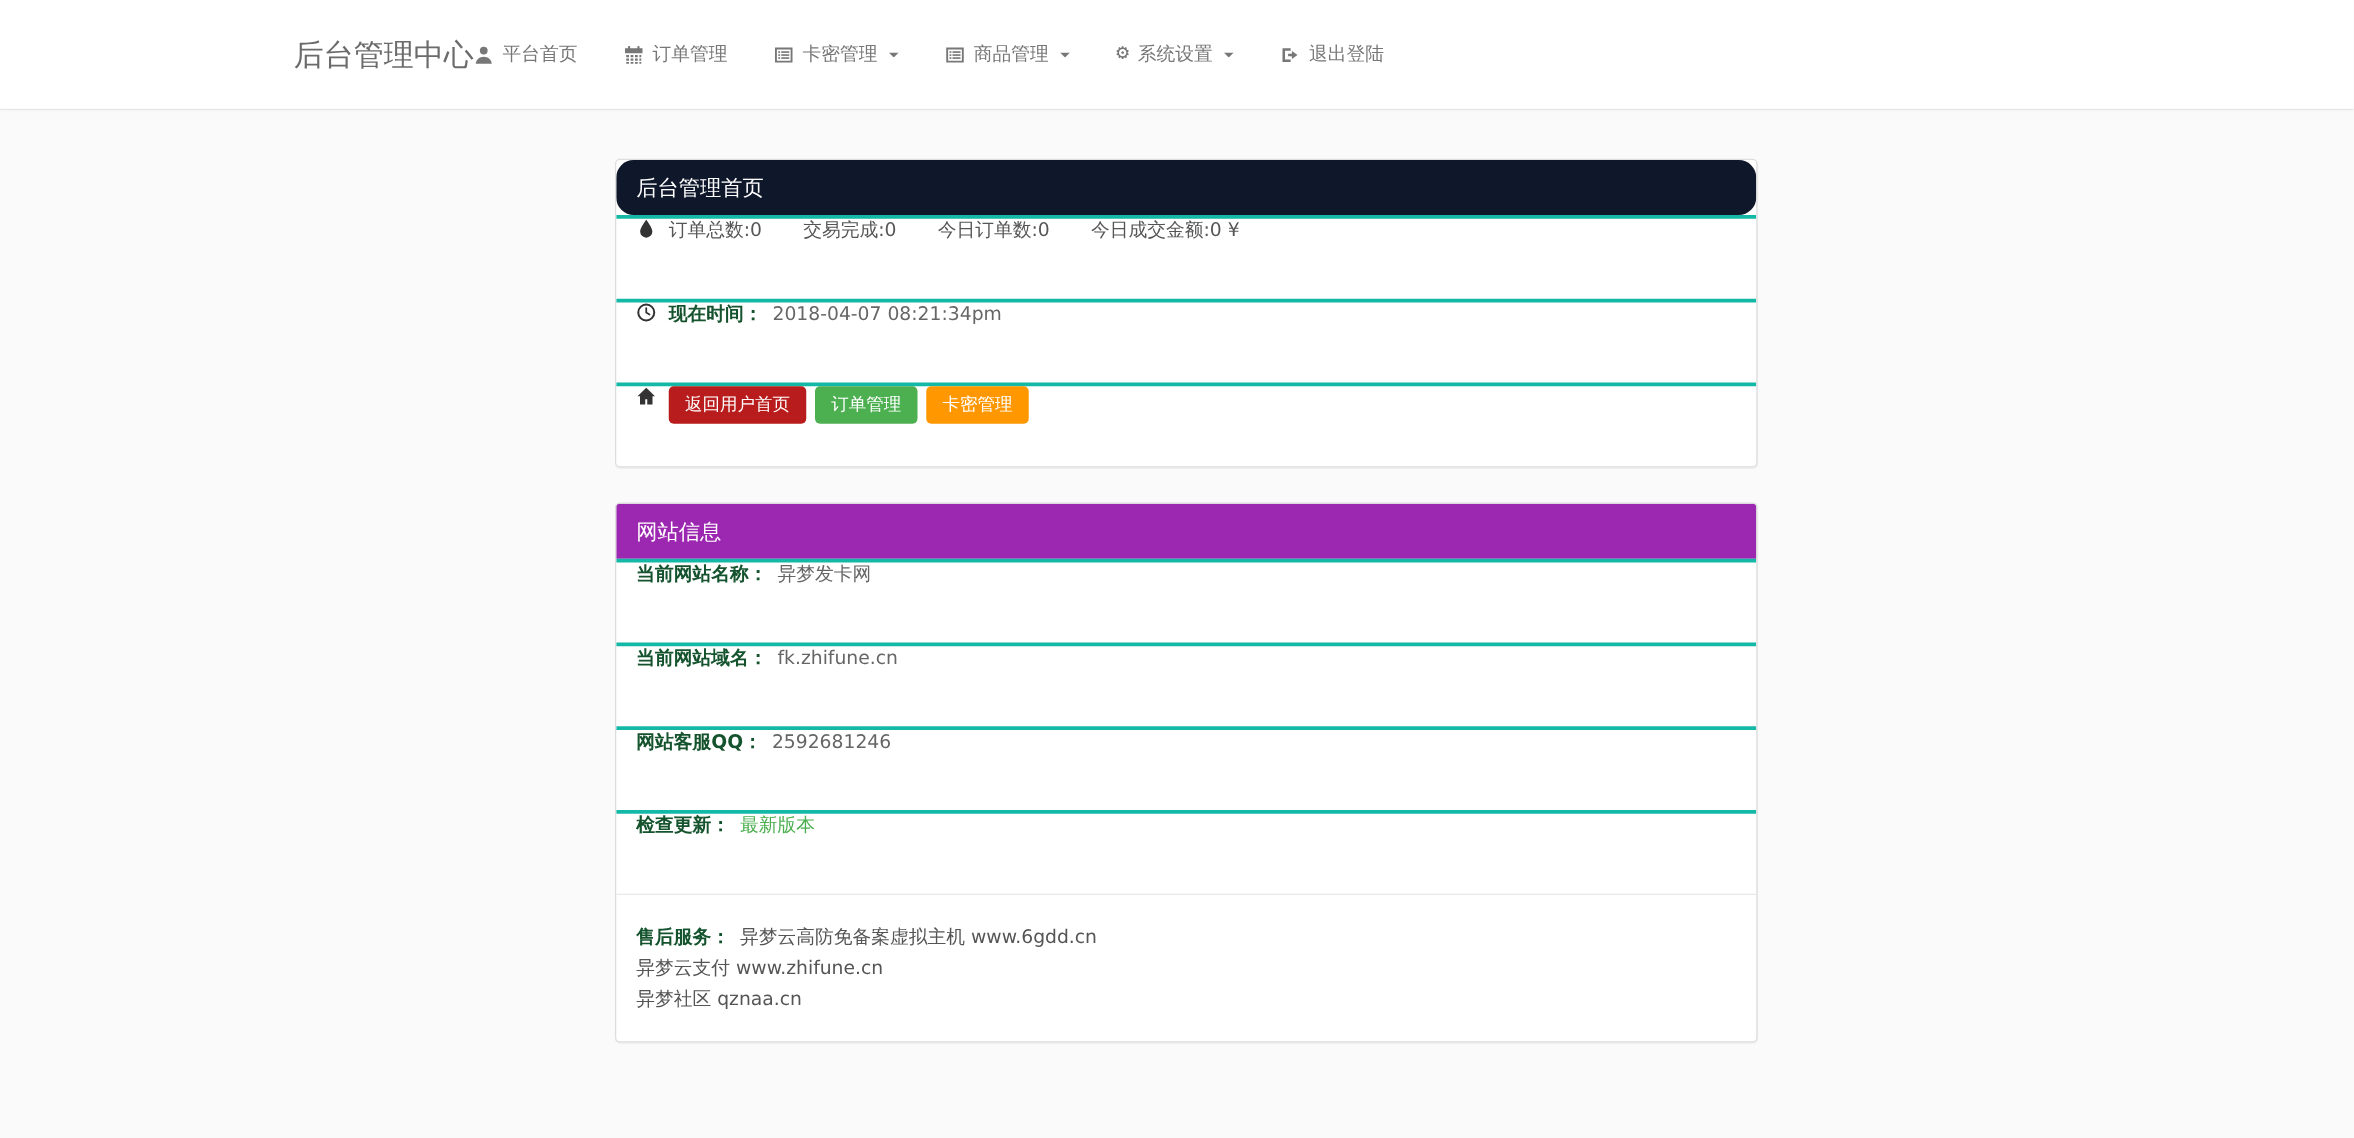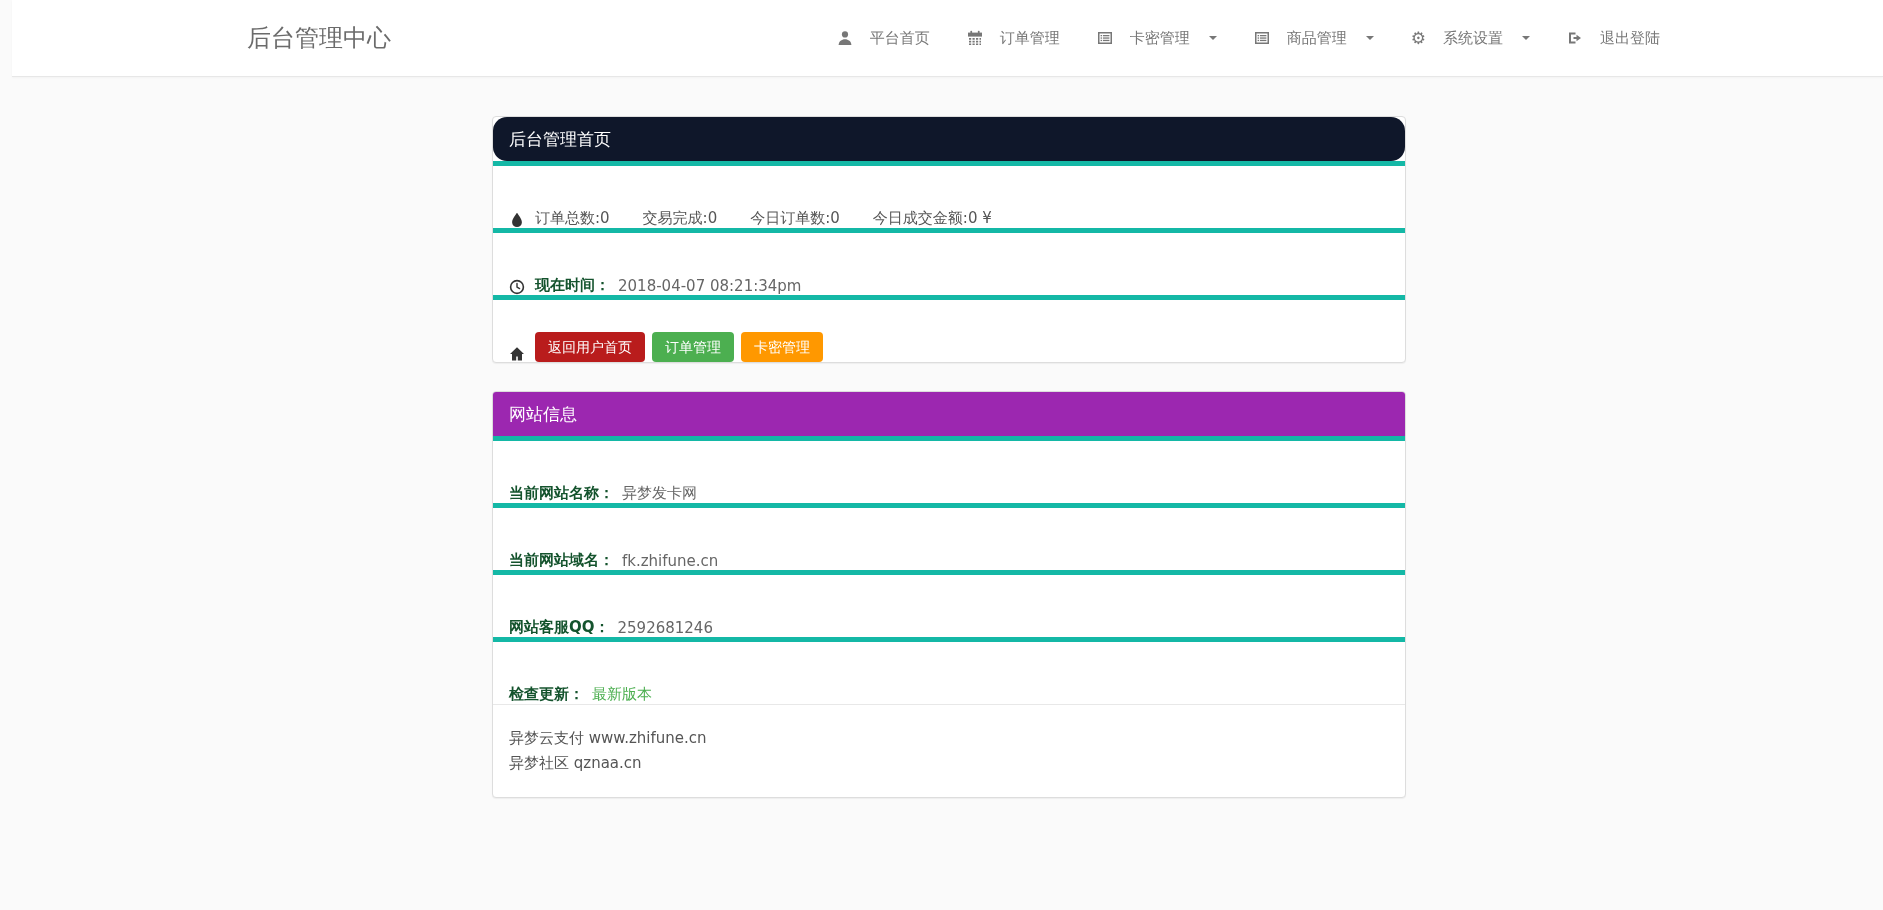--- a/index.html
+++ b/index.html
@@ -4,32 +4,31 @@
 <style>
   * { margin:0; padding:0; box-sizing:border-box; }
   html,body { width:1883px; height:910px; }
   body {
     background:#fafafa;
     font-family:"DejaVu Sans","Liberation Sans",sans-serif;
     color:#555;
   }
   
   .navbar {
-    height:77px; background:#fff;
+    height:88px; background:#fff;
     border-bottom:1px solid #e7e7e7;
     box-shadow:0 1px 2px rgba(0,0,0,.03);
-    display:flex; align-items:center; justify-content:space-between;
+    display:flex; align-items:center; 
     padding:0 223px 0 235px;
-    margin-left:12px;
   }
   .brand { font-size:24px; color:#6b6b6b; cursor:pointer; }
   .nav { display:flex; align-items:center; gap:37px; }
   .nav-item {
-    display:flex; align-items:center; gap:17px;
-    font-size:15px; color:#777; cursor:pointer; text-decoration:none; white-space:nowrap;
+    display:flex; align-items:center; gap:7px;
+    font-size:15px; color:#777; cursor:pointer; text-decoration:none; white-space:nowrap;font-family:Liberation Mono, monospace;
   }
   .nav-item .icon { display:inline-flex; width:16px; height:16px; }
   .nav-item svg { width:16px; height:16px; fill:#777; }
   .gear-glyph { font-size:17px; line-height:16px; color:#777; }
   .caret {
     display:inline-block; width:0; height:0; margin-left:2px;
     border-left:4px solid transparent; border-right:4px solid transparent;
     border-top:4px dashed #777;
   }
   
@@ -37,22 +36,22 @@
   .panel {
     background:#fff; border:1px solid #ddd; border-radius:4px;
     box-shadow:0 1px 1px rgba(0,0,0,.05);
     margin-bottom:28px; overflow:hidden;
   }
   .panel-heading {
     height:44px; display:flex; align-items:center;
     padding:0 16px; color:#fff; font-size:17px;
   }
   .list-row {
-    min-height:67px; display:flex; align-items:flex-end;
-    padding:0 16px; border-top:5px solid #14b8a6;
+    min-height:67px; display:flex; align-items:flex-start;
+    padding:0 16px; border-top:3px solid #14b8a6;
     font-size:15px; color:#555;
   }
   .list-row:first-of-type { border-top:none; }
   .list-row .icon { display:inline-flex; width:16px; height:16px; margin-right:10px; flex:0 0 auto; }
   .list-row svg { width:16px; height:16px; }
   .stat-span { margin-right:33px; }
   .stat-span.tight { margin-right:20px; }
   .stat-span:last-child { margin-right:0; }
   .bold-label { font-weight:bold; color:#14532d; margin-right:8px; white-space:nowrap; }
   .value-text { color:#666; }
@@ -210,18 +209,21 @@
       <span class="bold-label">网站客服QQ：</span>
       <span class="value-text">2592681246</span>
     </div>
 
     <div class="list-row">
       <span class="bold-label">检查更新：</span>
       <a class="link-green" style="color: rgb(76, 175, 80);">最新版本</a>
     </div>
 
     <div class="multi-row">
+      <div class="line">
+        <span class="bold-label">售后服务：</span><span>异梦云高防免备案虚拟主机 www.6gdd.cn</span>
+      </div>
       <div class="line">异梦云支付 www.zhifune.cn</div>
       <div class="line">异梦社区 qznaa.cn</div>
     </div>
   </div>
 
 </div>
 
 </body></html>

